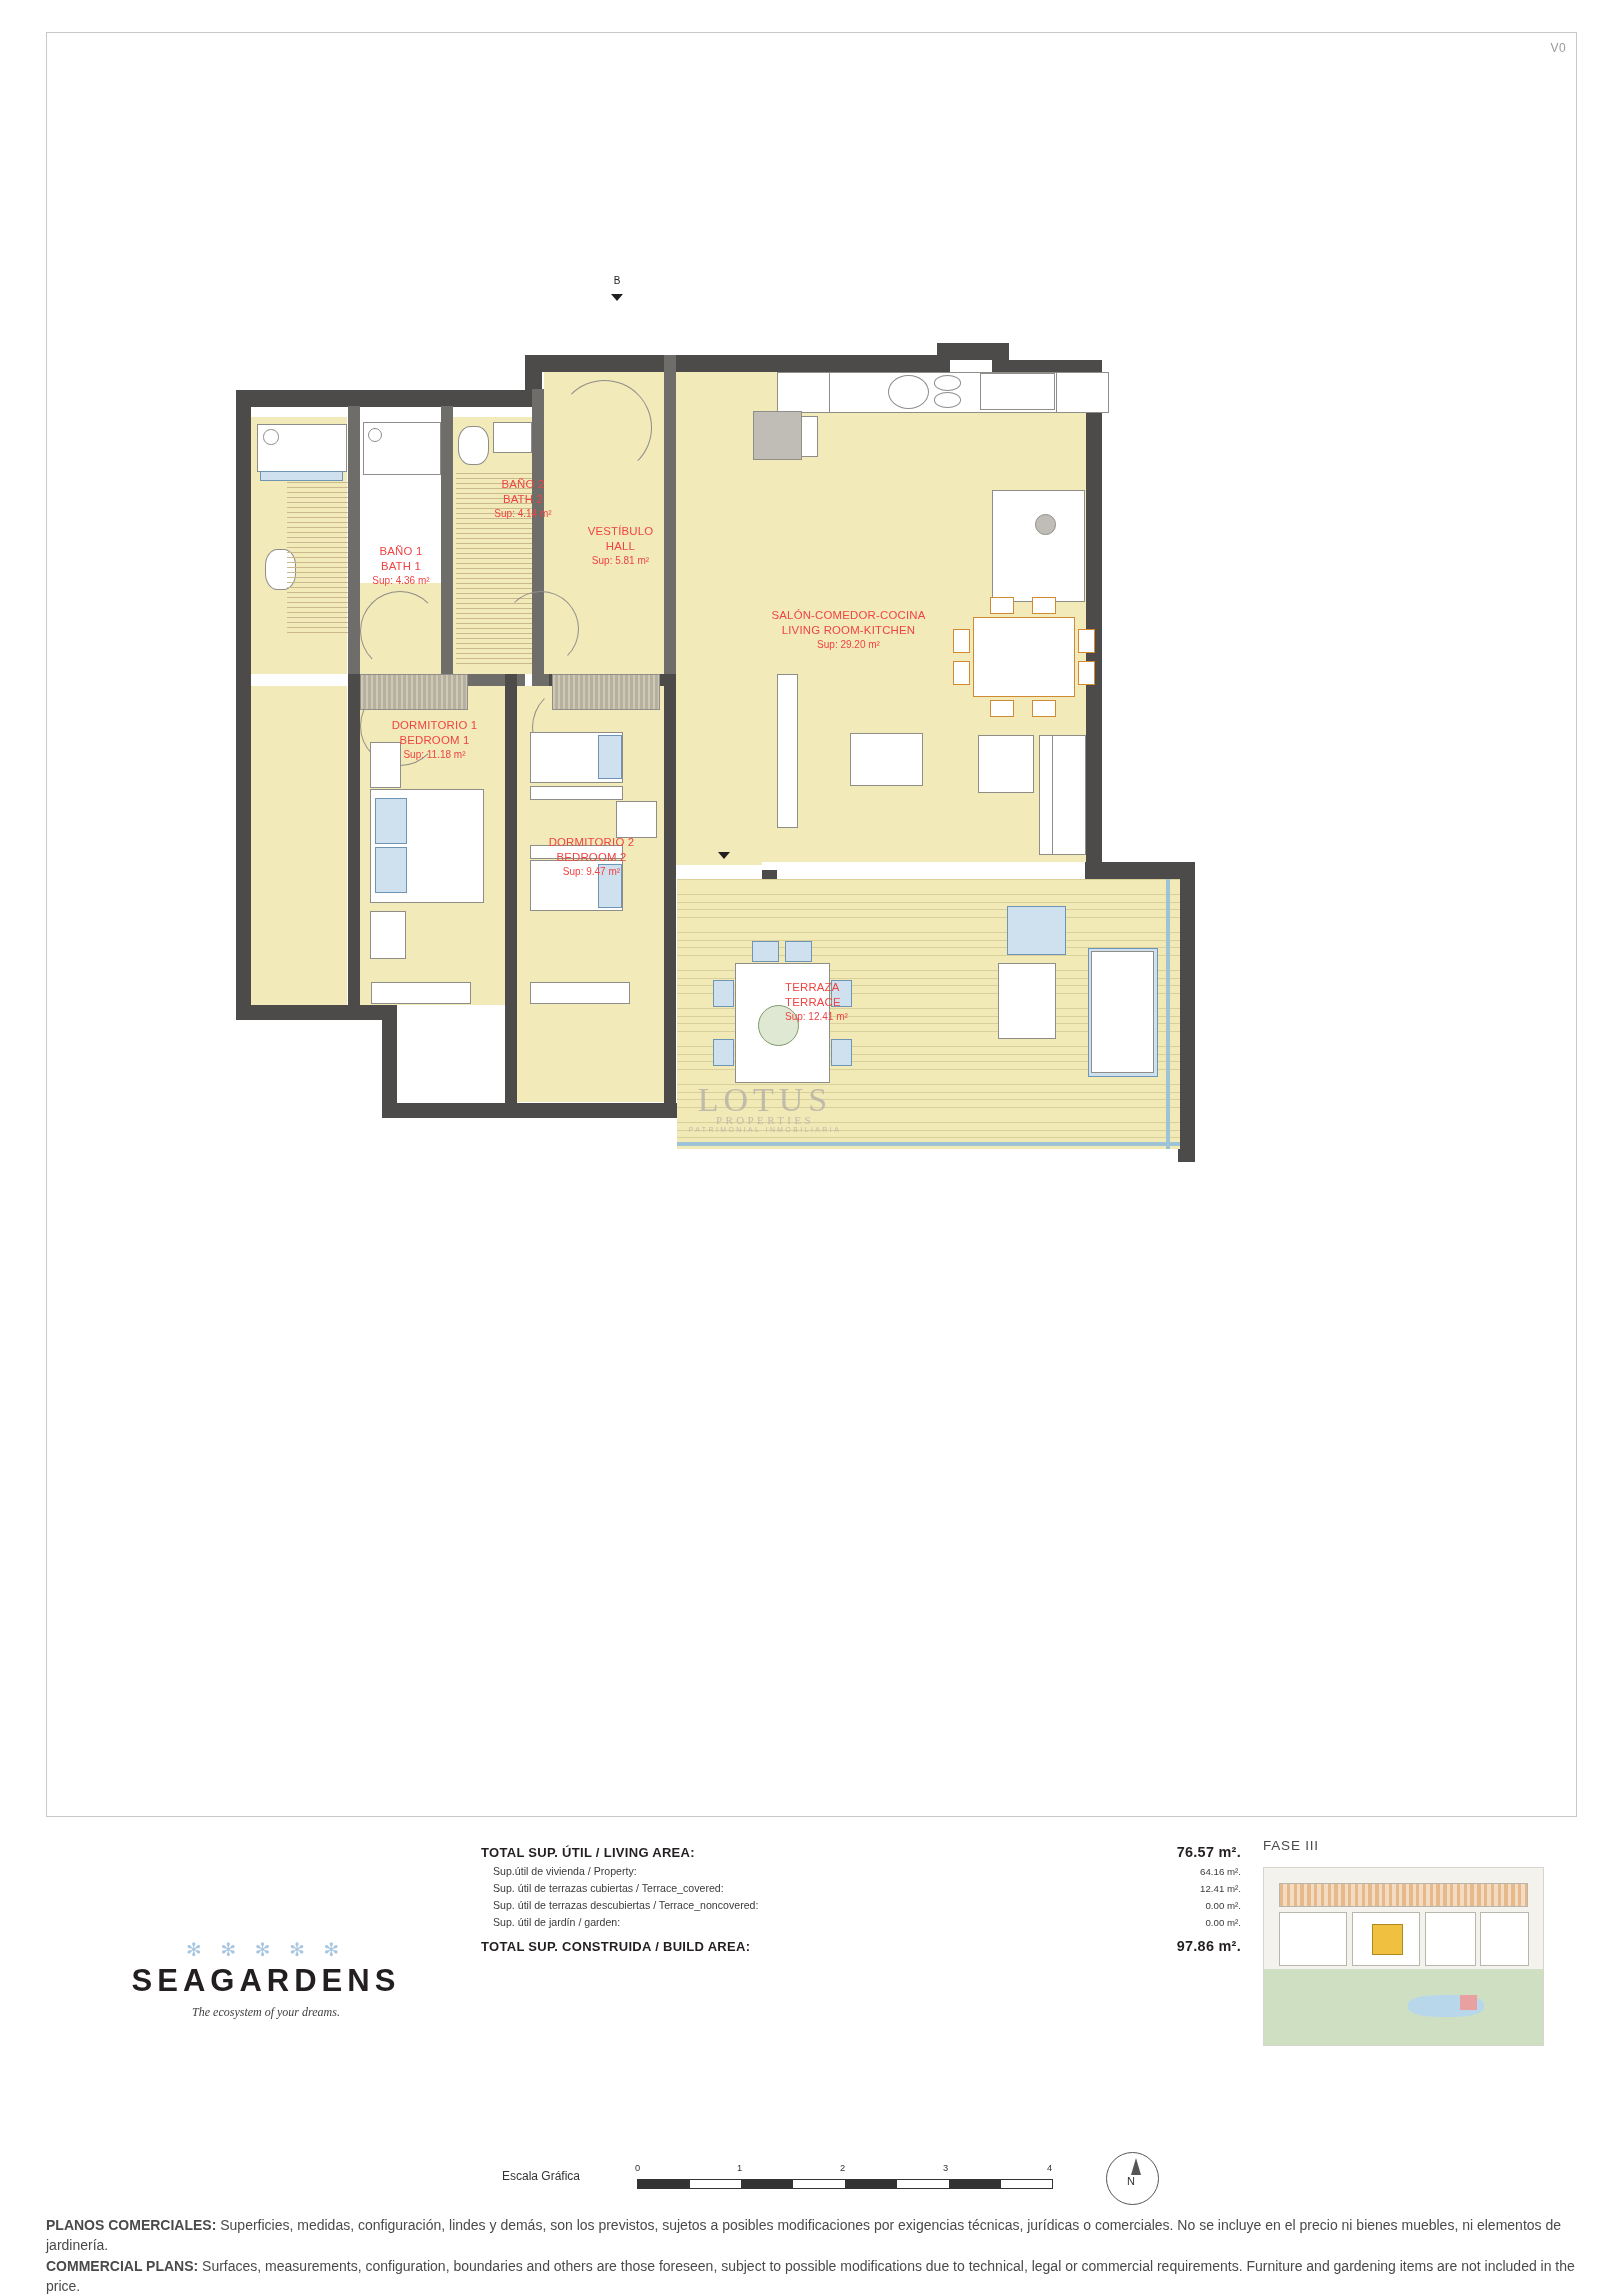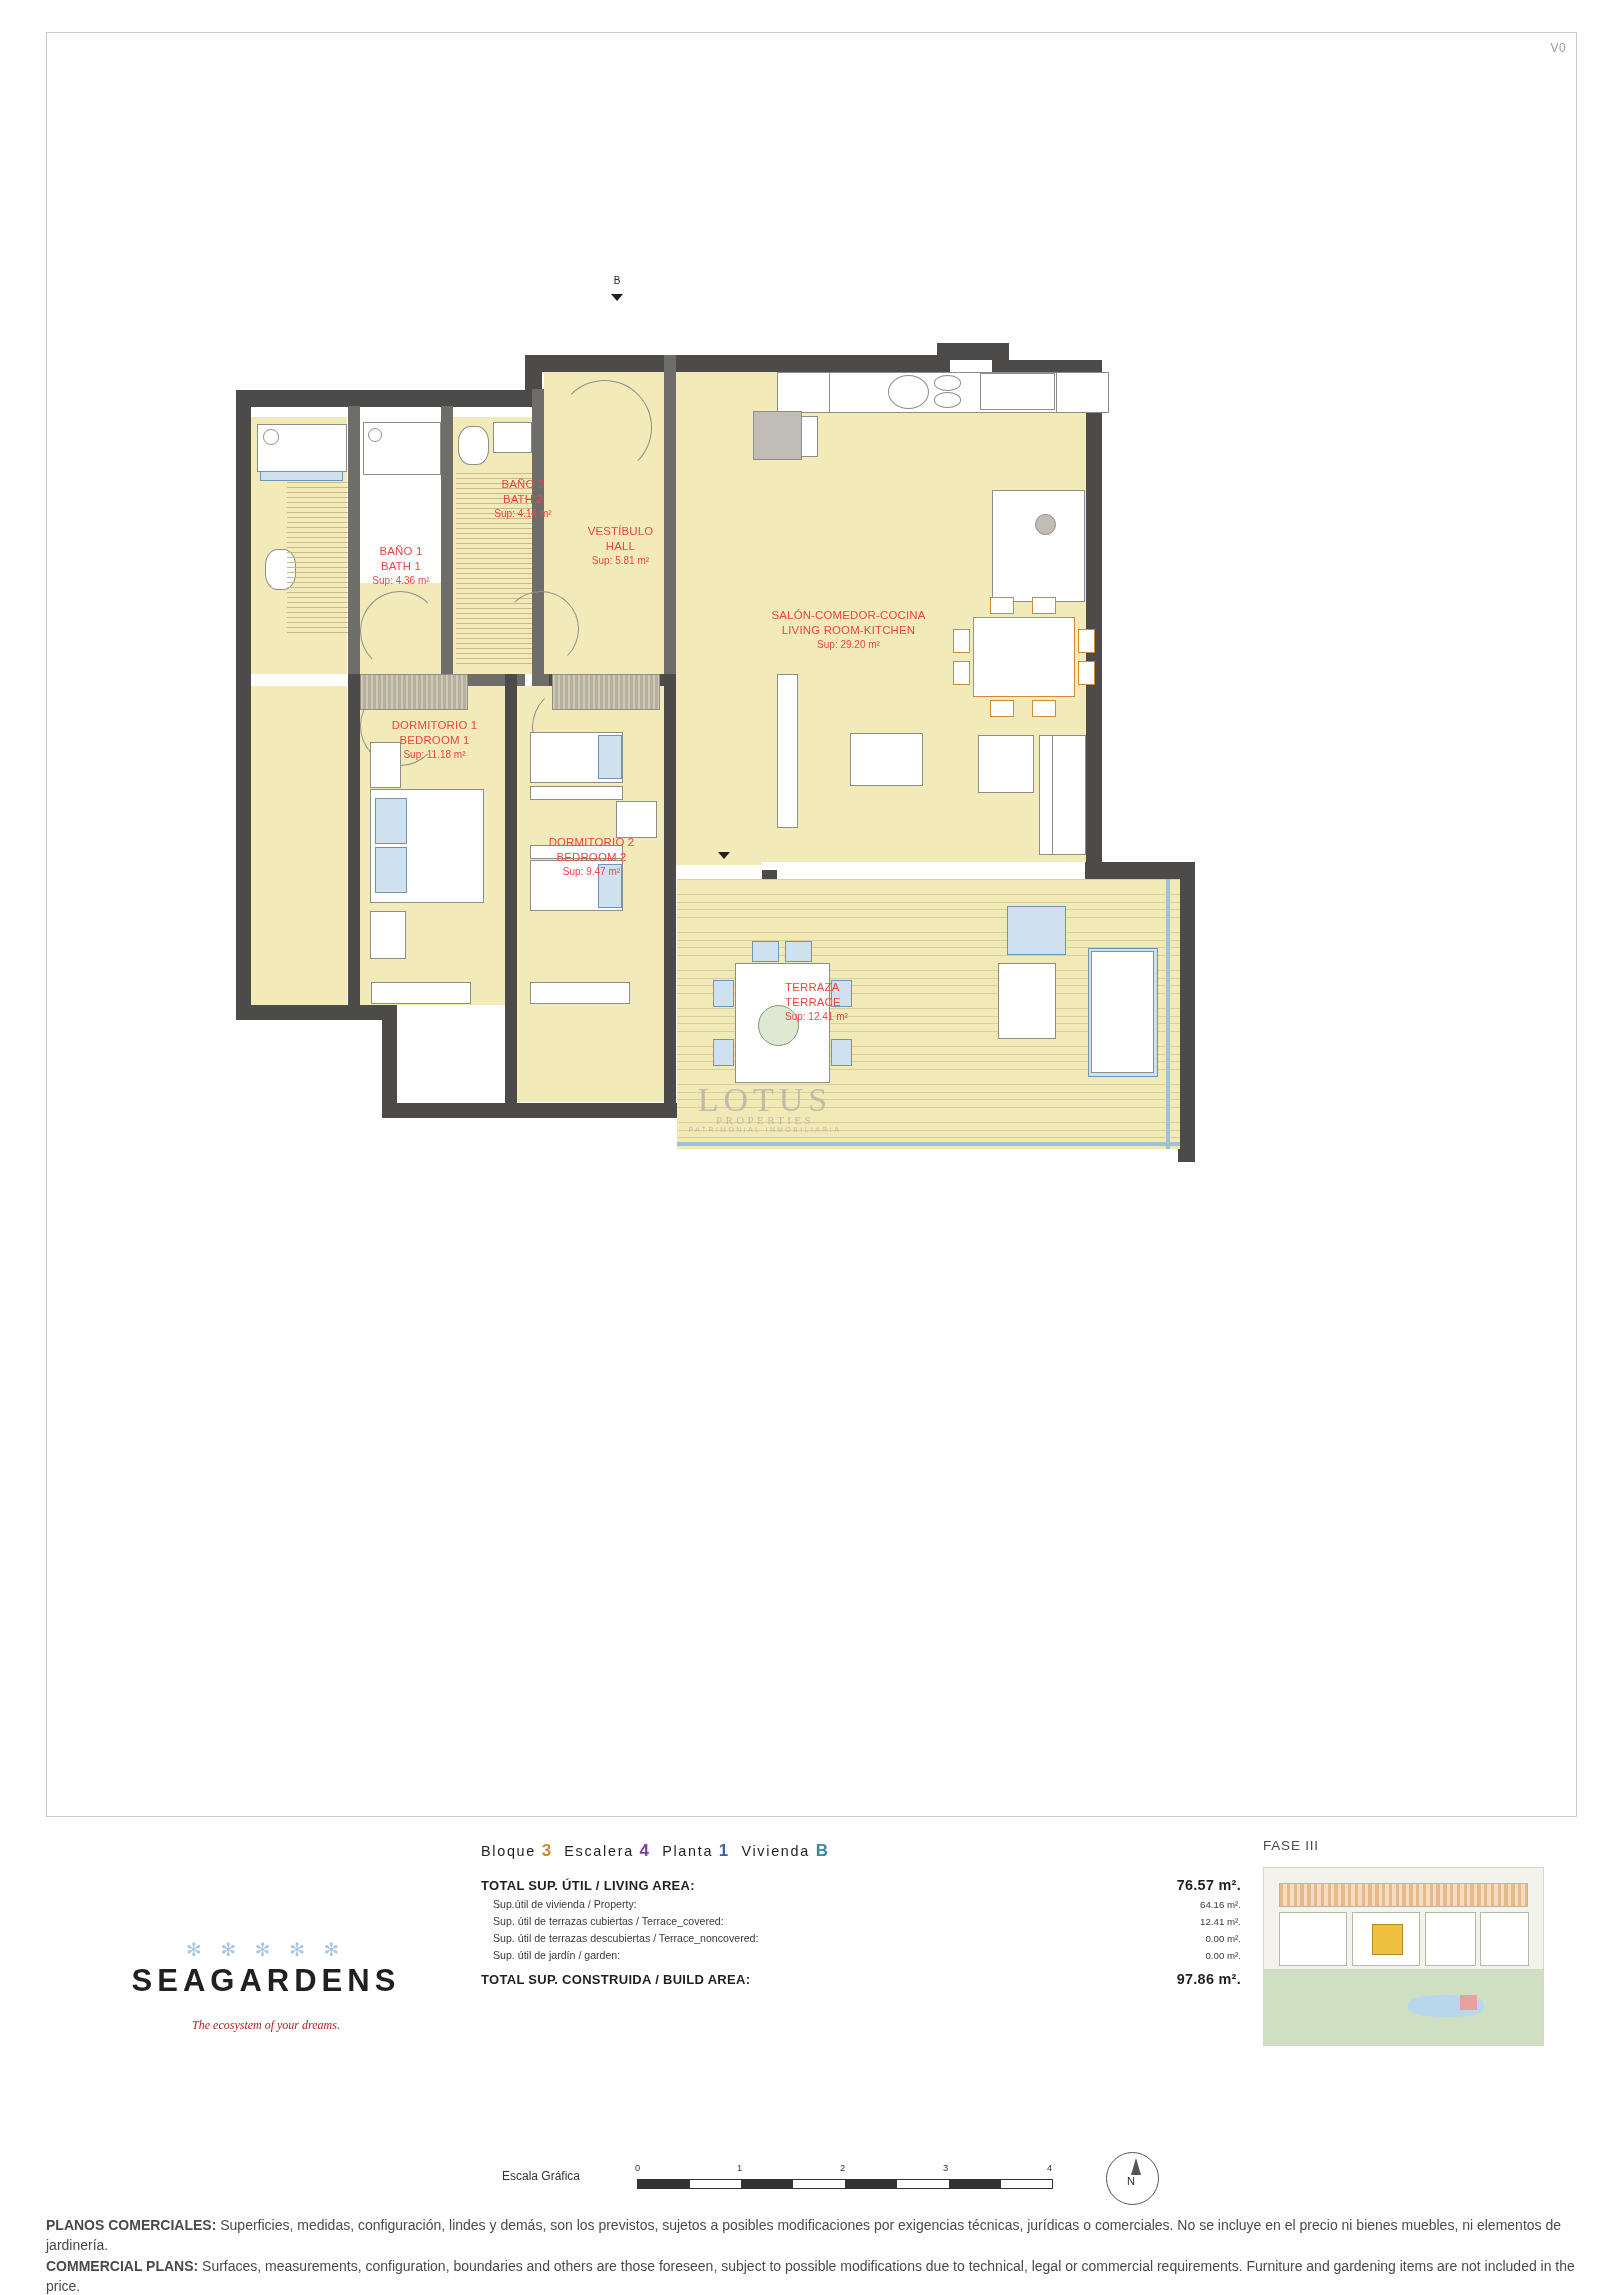--- a/index.html
+++ b/index.html
@@ -38,21 +38,21 @@
   .wm{position:absolute;left:651px;top:1081px;width:228px;text-align:center;color:#b9b4a8;opacity:.85;}
   .wm .w1{font-size:34px;letter-spacing:5px;font-family:"Liberation Serif",serif;}
   .wm .w2{font-size:11px;letter-spacing:3.4px;margin-top:-5px;font-family:"Liberation Serif",serif;}
   .wm .w3{font-size:6.8px;letter-spacing:2.5px;}
 
   
   .bottom{position:absolute;left:46px;top:1833px;width:1529px;height:439px;}
   .logo{position:absolute;left:34px;top:106px;width:372px;text-align:center;}
   .logo .flowers{font-size:18.6px;letter-spacing:6.8px;color:#a8c6e0;}
   .logo .name{font-size:31px;letter-spacing:5px;font-weight:bold;color:#231f20;margin-top:1.7px;}
-  .logo .tag{font-size:12px;color:#b91c1c;font-family:"Liberation Serif",serif;font-style:italic;margin-top:19px;}
+  .logo .tag{font-size:12px;color:#404040;font-family:"Liberation Serif",serif;font-style:italic;margin-top:6px;}
 
   .specs{position:absolute;left:435px;top:8.4px;width:760px;}
   .hdr{font-size:14.4px;letter-spacing:1.7px;margin-bottom:13.5px;}
   .hdr b{font-size:17px;color:#c9893a;}
   .hdr .b2{color:#7d3f9a;}
   .hdr .b3{color:#3a62a8;}
   .hdr .b4{color:#3a8a9a;}
   .rowline{display:flex;justify-content:space-between;align-items:baseline;padding:2.5px 0;}
   .rowline.major{font-weight:bold;font-size:13px;letter-spacing:0.3px;}
   .rowline.minor{font-size:10.6px;color:#3a3a3a;padding-left:12px;}
@@ -272,30 +272,20 @@
 
 <div class="bottom">
 
   <div class="logo">
     <div class="flowers">✻ ✻ ✻ ✻ ✻</div>
     <div class="name">SEAGARDENS</div>
     <div class="tag">The ecosystem of your dreams.</div>
   </div>
 
   <div class="specs">
-    <div class="hdr">
-      <span>Bloque</span>
-      <b>3</b>
-      &nbsp;<span>Escalera</span>
-      <b class="b2">4</b>
-      &nbsp;<span>Planta</span>
-      <b class="b3">1</b>
-      &nbsp;<span>Vivienda</span>
-      <b class="b4">B</b>
-    </div>
 
     <div class="rowline major">
       <span>TOTAL SUP. ÚTIL / LIVING AREA:</span>
       <span class="v">76.57 m².</span>
     </div>
 
     <div class="rowline minor">
       <span>Sup.útil de vivienda / Property:</span>
       <span class="v">64.16 m².</span>
     </div>

